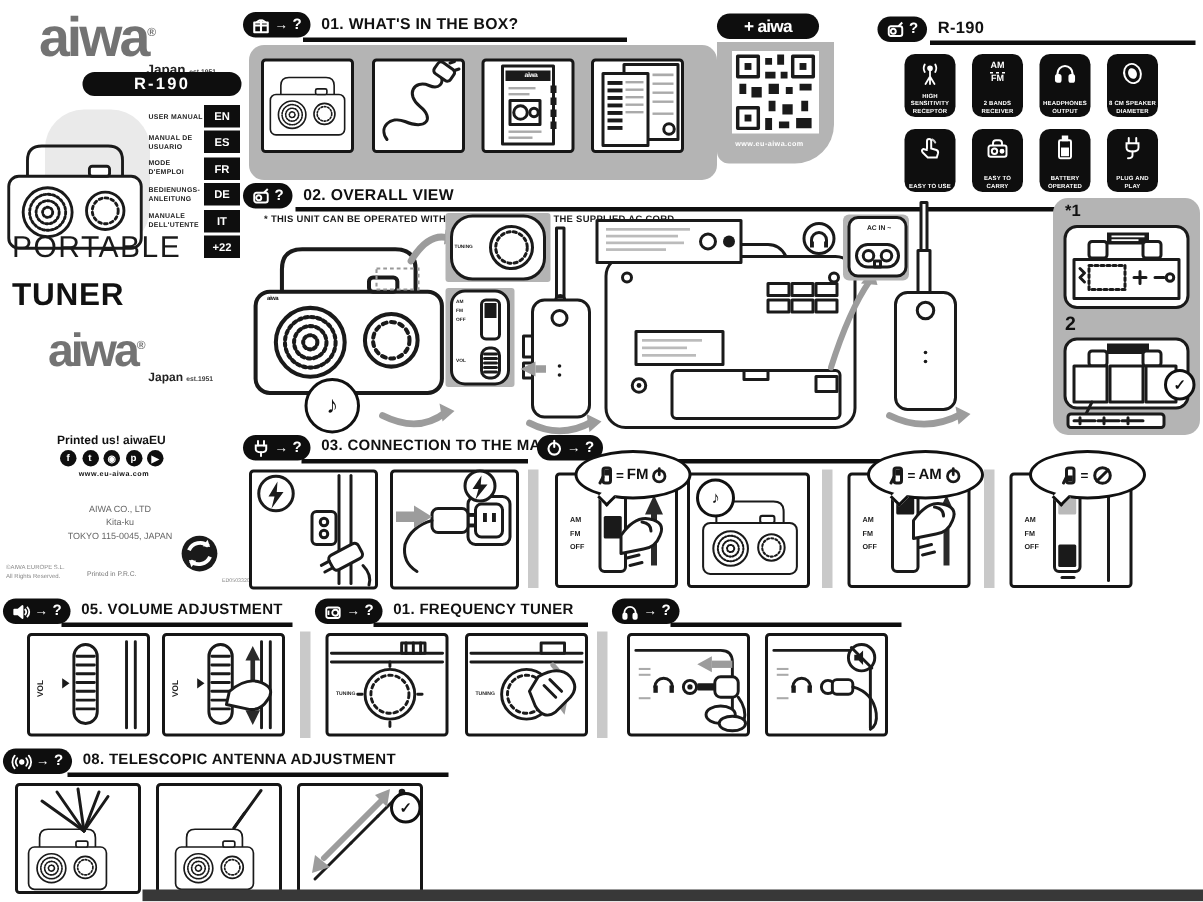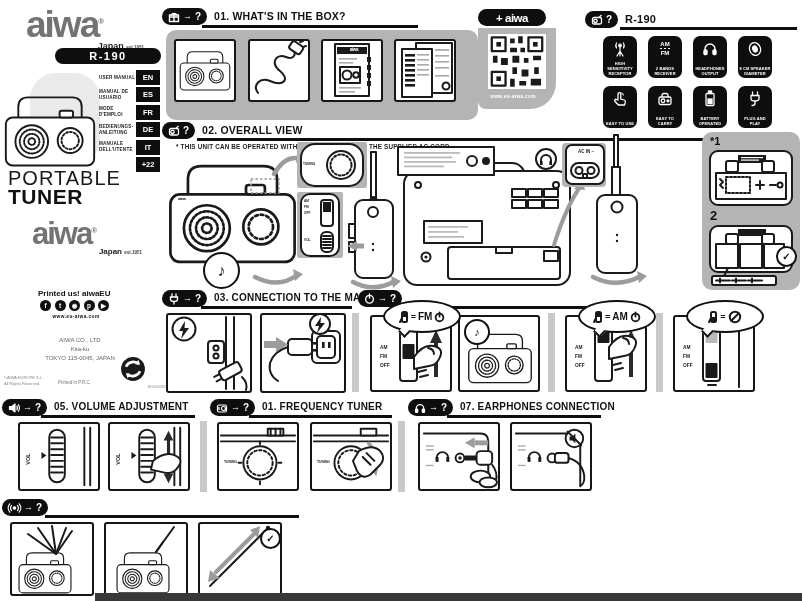--- a/index.html
+++ b/index.html
@@ -97,21 +97,21 @@
   <div class="lrow">
         <div class="llabel">MANUALE DELL'UTENTE</div>
         <div class="ltab">IT</div>
       </div>
   <div class="lrow">
         <div class="llabel"></div>
         <div class="ltab">+22</div>
       </div>
 </div>
 
-<div class="abs" style="left:8px;top:167px;font-size:20px;font-weight:300;letter-spacing:1px;color:#1a1a1a">PORTABLE</div>
+<div class="abs" style="left:8px;top:154px;font-size:20px;font-weight:300;letter-spacing:1px;color:#1a1a1a">PORTABLE</div>
 <div class="abs" style="left:8px;top:185px;font-size:21px;font-weight:800;letter-spacing:.5px">TUNER</div>
 
 <div class="abs logo" style="left:32px;top:216px;font-size:31px"><span>aiwa</span><span class="reg">®</span></div>
 <div class="abs jline" style="left:32px;top:247px;width:110px;font-size:8px"><span>Japan</span> <span class="est">est.1951</span></div>
 
 <div class="abs" style="left:38px;top:289px;font-size:8px;font-weight:bold">Printed us! aiwaEU</div>
 <div class="abs" style="left:40px;top:300px;display:flex;gap:3.5px">
   <div class="soc">f</div>
   <div class="soc">t</div>
   <div class="soc">◉</div>
@@ -770,21 +770,20 @@
     <svg width="12" height="12" viewBox="0 0 16 15">
           <g stroke="#fff" stroke-width="1.6" fill="none">
             <path d="M3,10 V8 a5,5 0 0 1 10,0 v2"></path>
             <rect x="2" y="9" width="3" height="4.5" rx="1" fill="#fff"></rect>
             <rect x="11" y="9" width="3" height="4.5" rx="1" fill="#fff"></rect>
           </g>
         </svg>
     <span class="ar">→</span>
         <span class="q">?</span>
   </div>
-  <div class="stitle" style="font-size:10px">07. EARPHONES CONNECTION</div>
 </div>
 <div class="srule" style="left:447px;top:415px;width:154px"></div>
 
 <div class="panel" style="left:418px;top:422px;width:82px;height:69px">
   <svg width="78" height="65" viewBox="0 0 80 63">
     <path class="k" stroke-width="2" d="M70,61 V16 q0,-8 -8,-8 H4"></path>
     <g fill="#aaa">
           <rect x="6" y="20" width="8" height="1.4"></rect>
           <rect x="6" y="24" width="8" height="1.4"></rect>
           <rect x="6" y="40" width="8" height="1.4"></rect>
@@ -827,20 +826,21 @@
   <div class="pill">
     <svg width="13" height="12" viewBox="0 0 13 12">
           <g stroke="#fff" stroke-width="1.2" fill="none" stroke-linecap="round">
             <circle cx="6.5" cy="6" r="1.2" fill="#fff"></circle>
             <path d="M3.5,3.5 a4,4 0 0 0 0,5 M9.5,3.5 a4,4 0 0 1 0,5 M1.8,1.8 a6.5,6.5 0 0 0 0,8.4 M11.2,1.8 a6.5,6.5 0 0 1 0,8.4"></path>
           </g>
         </svg>
     <span class="ar">→</span>
         <span class="q">?</span>
   </div>
+  <div class="stitle" style="font-size:10px">08. TELESCOPIC ANTENNA ADJUSTMENT</div>
 </div>
 <div class="srule" style="left:45px;top:515px;width:254px"></div>
 
 <div class="panel" style="left:10px;top:522px;width:84px;height:74px">
   <svg width="80" height="70" viewBox="0 0 80 70">
     <g class="k" stroke-width="1">
           <path d="M44,30 L16,10"></path>
           <path d="M44,30 L26,4"></path>
           <path d="M44,30 L40,2"></path>
           <path d="M44,30 L54,4"></path>

